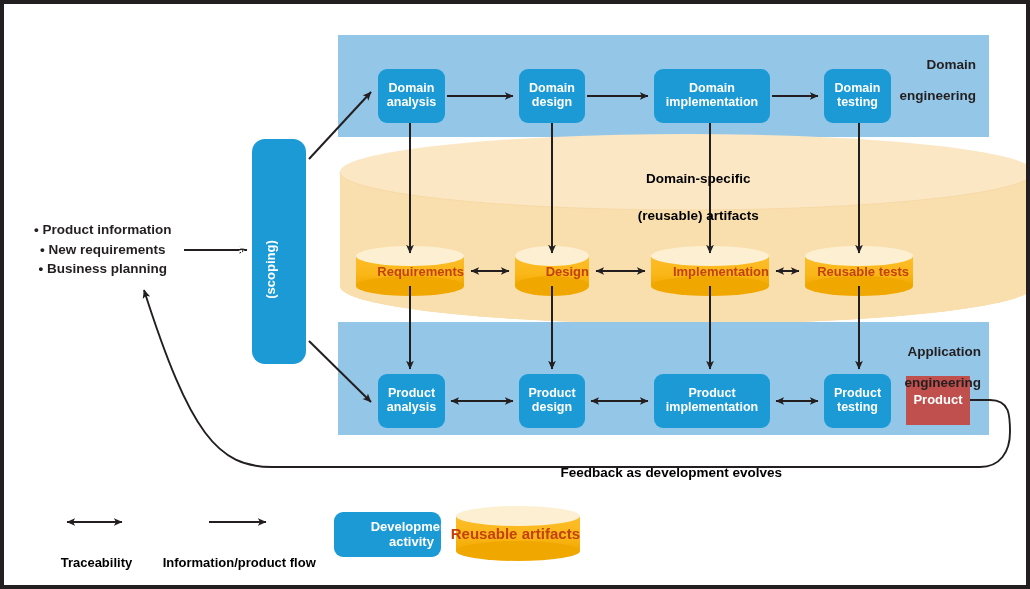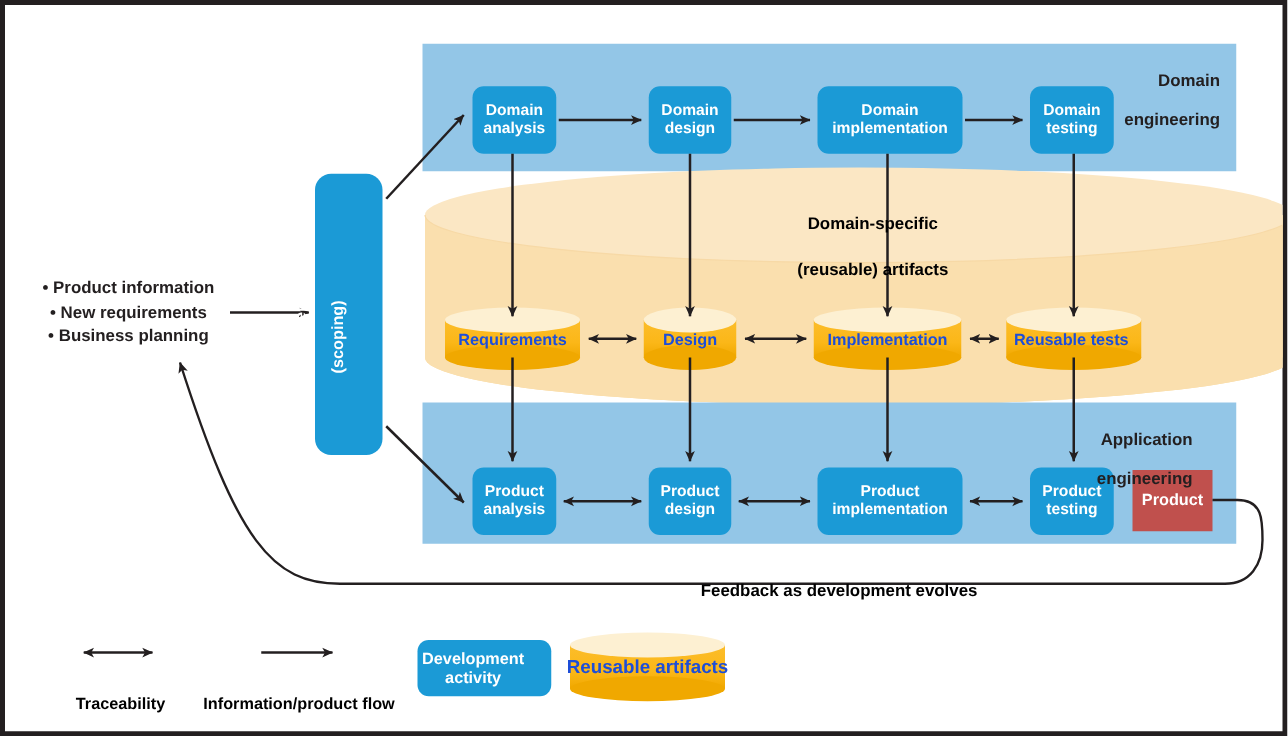--- a/index.html
+++ b/index.html
@@ -45,24 +45,24 @@
     font-weight:bold;
     color:#ffffff;
     line-height:1.1;
     white-space:pre;
     pointer-events:none;
   }
   .cyllabel{
     position:absolute;
     display:flex;
     align-items:center;
-    justify-content:center;
-    text-align:center;
-    font-weight:bold;
-    color:#1d4ed8;
+    justify-content:flex-end;
+    text-align:center;
+    font-weight:bold;
+    color:#c2410c;
     white-space:pre;
     pointer-events:none;
   }
   .vlabel{
     position:absolute;
     font-weight:bold;
     color:#ffffff;
     text-align:center;
     line-height:1.15;
     white-space:pre;
@@ -242,21 +242,21 @@
     <div class="cyllabel" style="left:511px; top:252px; width:74px; height:30px; font-size:13px;">
       <span>Design</span>
     </div>
     <div class="cyllabel" style="left:647px; top:252px; width:118px; height:30px; font-size:13px;">
       <span>Implementation</span>
     </div>
     <div class="cyllabel" style="left:801px; top:252px; width:104px; height:30px; font-size:13px;">
       <span>Reusable tests</span>
     </div>
 
-    <div class="bandtitle" style="left:778px; top:325px; width:172px; font-size:13.5px;">
+    <div class="bandtitle" style="left:805px; top:325px; width:172px; font-size:13.5px;">
       <span>Application</span><br>
       <span>engineering</span>
     </div>
 
     <div class="boxlabel" style="left:374px; top:370px; width:67px; height:54px; font-size:12.5px;">
       <span><span>Product</span><br><span>analysis</span></span>
     </div>
     <div class="boxlabel" style="left:515px; top:370px; width:66px; height:54px; font-size:12.5px;">
       <span><span>Product</span><br><span>design</span></span>
     </div>
@@ -273,21 +273,21 @@
     <div class="txt" style="left:456px; top:446px; width:400px; text-align:center; font-size:13.5px;">
       <span>Feedback as development evolves</span>
     </div>
 
     <div class="txt" style="left:35px; top:537px; width:112px; text-align:left; font-size:13px;">
       <span>Traceability</span>
     </div>
     <div class="txt" style="left:137px; top:537px; width:160px; text-align:center; font-size:13px;">
       <span>Information/product flow</span>
     </div>
-    <div class="boxlabel" style="left:330px; top:508px; width:89px; height:45px; font-size:13px;">
+    <div class="boxlabel" style="left:330px; top:508px; width:89px; height:45px; font-size:13px;padding-left:33px;">
       <span><span>Development</span><br><span>activity</span></span>
     </div>
     <div class="cyllabel" style="left:452px; top:512px; width:124px; height:35px; font-size:15px;">
       <span>Reusable artifacts</span>
     </div>
 
   </div>
 </div>
 
 </body></html>

